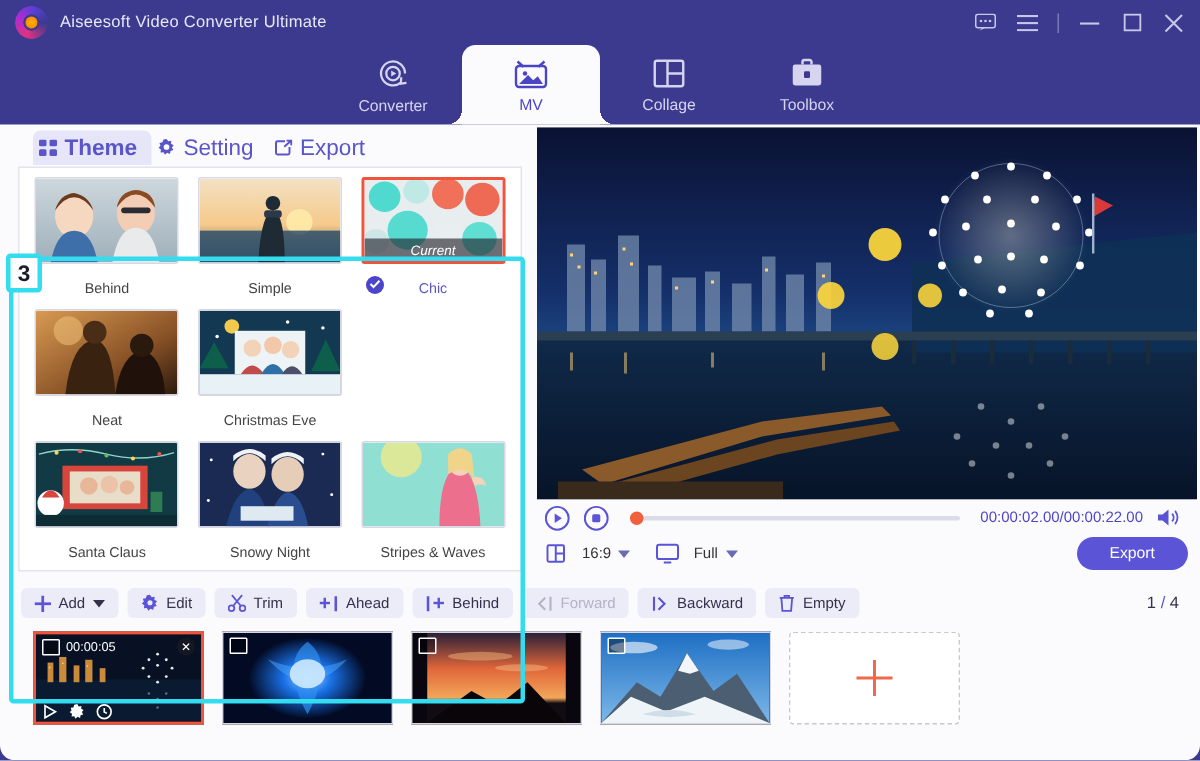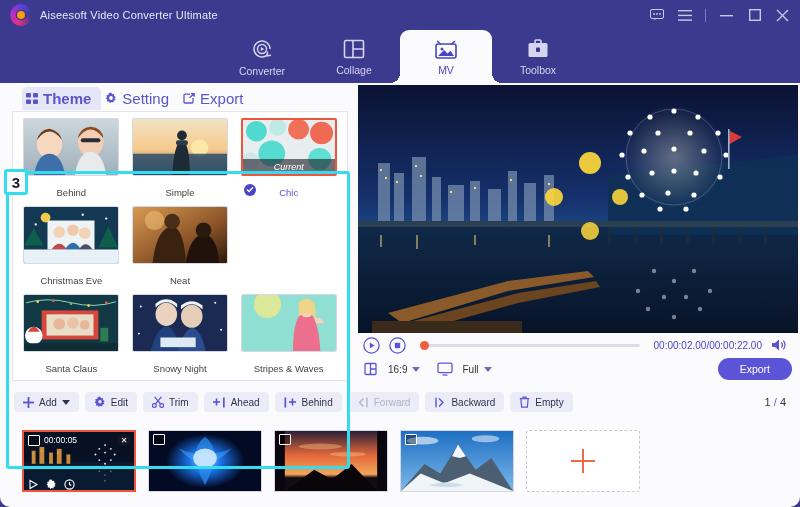--- a/index.html
+++ b/index.html
@@ -165,21 +165,21 @@
     font-size: 10px; color: #33324d; cursor: pointer;
   }
   .tbtn.disabled { color: #b3b2c6; cursor: default; }
   .tbtn svg { display: block; }
   .pagecount { margin-left: auto; font-size: 11px; color: #33324d; }
   .pagecount .sep { color: #5b54d6; }
 
   
   .clips {
     position: absolute; left: 0; top: 338px; width: 696px; height: 80px;
-    display: flex; align-items: center; gap: 12px; padding: 0 22px;
+    display: flex; gap: 12px; padding: 0 22px;
   }
   .clip {
     width: 114px; height: 62px; position: relative; overflow: hidden;
     border: 1px solid #d7d6e4; background: #000; cursor: pointer; flex: none;
   }
   .clip.selected { border: 2px solid #f0543c; }
   .cliptop { position: absolute; left: 0; top: 0; right: 0; height: 16px;
              display: flex; align-items: center; gap: 4px; padding: 0 4px; }
   .clipimgicon { width: 12px; height: 11px; border: 1px solid #fff;
                  border-radius: 1px; position: relative; background: rgba(0,0,0,.35); }
@@ -249,35 +249,35 @@
   <div class="navtabs">
     <div class="navtab">
       <svg width="24" height="24" viewBox="0 0 24 24" fill="none" stroke="currentColor" stroke-width="1.5">
         <path d="M20 12a8 8 0 1 0-3 6.2"></path>
           <path d="M17.5 14.5 L17.2 18.8 L21 18.2"></path>
         <circle cx="12" cy="12" r="4.5"></circle>
           <path d="M10.8 10 L14.2 12 L10.8 14 Z" fill="currentColor" stroke="none"></path>
       </svg>
       <span>Converter</span>
     </div>
-    <div class="navtab">
-      <svg width="24" height="22" viewBox="0 0 24 22" fill="none" stroke="currentColor" stroke-width="1.6">
-        <rect x="2.5" y="2.5" width="19" height="17" rx="1.5"></rect>
-        <path d="M11 2.5 L11 19.5 M11 11 L21.5 11"></path>
-      </svg>
-      <span>Collage</span>
-    </div>
     <div class="navtab active">
       <svg width="26" height="22" viewBox="0 0 26 22" fill="none" stroke="currentColor" stroke-width="1.6">
         <path d="M4 3 L8 6.5 M22 3 L18 6.5"></path>
         <rect x="3" y="6" width="20" height="14" rx="2"></rect>
         <circle cx="9" cy="11" r="1.5" fill="currentColor" stroke="none"></circle>
         <path d="M5 18 L11 12 L14.5 15.5 L17.5 12.8 L21 18 Z" fill="currentColor" stroke="none"></path>
       </svg>
       <span>MV</span>
+    </div>
+    <div class="navtab">
+      <svg width="24" height="22" viewBox="0 0 24 22" fill="none" stroke="currentColor" stroke-width="1.6">
+        <rect x="2.5" y="2.5" width="19" height="17" rx="1.5"></rect>
+        <path d="M11 2.5 L11 19.5 M11 11 L21.5 11"></path>
+      </svg>
+      <span>Collage</span>
     </div>
     <div class="navtab">
       <svg width="24" height="22" viewBox="0 0 24 22" fill="none" stroke="currentColor" stroke-width="1.6">
         <path d="M9 5 L9 3.2 A1.2 1.2 0 0 1 10.2 2 L13.8 2 A1.2 1.2 0 0 1 15 3.2 L15 5"></path>
         <rect x="2.5" y="5" width="19" height="14" rx="1.6" fill="currentColor" stroke="none"></rect>
         <rect x="10" y="9.5" width="4" height="4.5" rx="0.8" fill="#3b3a8f" stroke="none"></rect>
       </svg>
       <span>Toolbox</span>
     </div>
   </div>
@@ -376,20 +376,43 @@
             <div class="currentbadge">Current</div>
           </div>
           <div class="tlabelwrap">
             <span class="check">
               <svg width="8" height="7" viewBox="0 0 8 7">
                   <path d="M1 3.4 L3 5.4 L7 1.2" stroke="#fff" stroke-width="1.4" fill="none"></path>
                 </svg>
             </span>
             <span class="tlabel">Chic</span>
           </div>
+        </div>
+
+        <div class="themecell">
+          <div class="thumb">
+            <svg width="100%" height="100%" viewBox="0 0 96 58" preserveAspectRatio="none">
+              <defs>
+                  <linearGradient id="n1" x1="0" y1="0" x2="1" y2="1">
+                    <stop offset="0" stop-color="#d89a52"></stop>
+                    <stop offset="0.6" stop-color="#8a5327"></stop>
+                    <stop offset="1" stop-color="#2e1a0d"></stop>
+                  </linearGradient>
+                </defs>
+              <rect width="96" height="58" fill="url(#n1)"></rect>
+              <circle cx="22" cy="14" r="10" fill="#f0c178" opacity="0.55"></circle>
+              <path d="M20 58 Q24 22 40 20 Q52 22 54 58Z" fill="#3a2211"></path>
+              <circle cx="40" cy="15" r="8" fill="#4a2d16"></circle>
+              <path d="M54 58 Q58 30 72 28 Q86 30 88 58Z" fill="#20120a"></path>
+              <circle cx="72" cy="24" r="8" fill="#2a1a0e"></circle>
+            </svg>
+          </div>
+          <div class="tlabelwrap">
+              <span class="tlabel">Neat</span>
+            </div>
         </div>
 
         <div class="themecell">
           <div class="thumb">
             <svg width="100%" height="100%" viewBox="0 0 96 58" preserveAspectRatio="none">
               <rect width="96" height="58" fill="#123852"></rect>
               <circle cx="22" cy="11" r="5" fill="#f2c94c"></circle>
               <path d="M0 40 L10 22 L20 40Z" fill="#0d5e4a"></path>
               <path d="M76 42 L86 20 L96 42Z" fill="#0d5e4a"></path>
               <rect x="24" y="14" width="48" height="30" fill="#eef3f6"></rect>
@@ -400,43 +423,20 @@
                 <path d="M42 44 Q50 30 58 44Z" fill="#2f6fa8"></path>
                 <path d="M56 44 Q63 33 70 44Z" fill="#4e4e6a"></path>
               <rect y="44" width="96" height="14" fill="#e8f1f6"></rect>
               <circle cx="12" cy="18" r="1.2" fill="#fff"></circle>
                 <circle cx="60" cy="8" r="1.2" fill="#fff"></circle>
                 <circle cx="84" cy="12" r="1.2" fill="#fff"></circle>
             </svg>
           </div>
           <div class="tlabelwrap">
               <span class="tlabel">Christmas Eve</span>
-            </div>
-        </div>
-
-        <div class="themecell">
-          <div class="thumb">
-            <svg width="100%" height="100%" viewBox="0 0 96 58" preserveAspectRatio="none">
-              <defs>
-                  <linearGradient id="n1" x1="0" y1="0" x2="1" y2="1">
-                    <stop offset="0" stop-color="#d89a52"></stop>
-                    <stop offset="0.6" stop-color="#8a5327"></stop>
-                    <stop offset="1" stop-color="#2e1a0d"></stop>
-                  </linearGradient>
-                </defs>
-              <rect width="96" height="58" fill="url(#n1)"></rect>
-              <circle cx="22" cy="14" r="10" fill="#f0c178" opacity="0.55"></circle>
-              <path d="M20 58 Q24 22 40 20 Q52 22 54 58Z" fill="#3a2211"></path>
-              <circle cx="40" cy="15" r="8" fill="#4a2d16"></circle>
-              <path d="M54 58 Q58 30 72 28 Q86 30 88 58Z" fill="#20120a"></path>
-              <circle cx="72" cy="24" r="8" fill="#2a1a0e"></circle>
-            </svg>
-          </div>
-          <div class="tlabelwrap">
-              <span class="tlabel">Neat</span>
             </div>
         </div>
 
         <div class="themecell">
         </div>
 
         <div class="themecell">
           <div class="thumb">
             <svg width="100%" height="100%" viewBox="0 0 96 58" preserveAspectRatio="none">
               <rect width="96" height="58" fill="#123a44"></rect>

